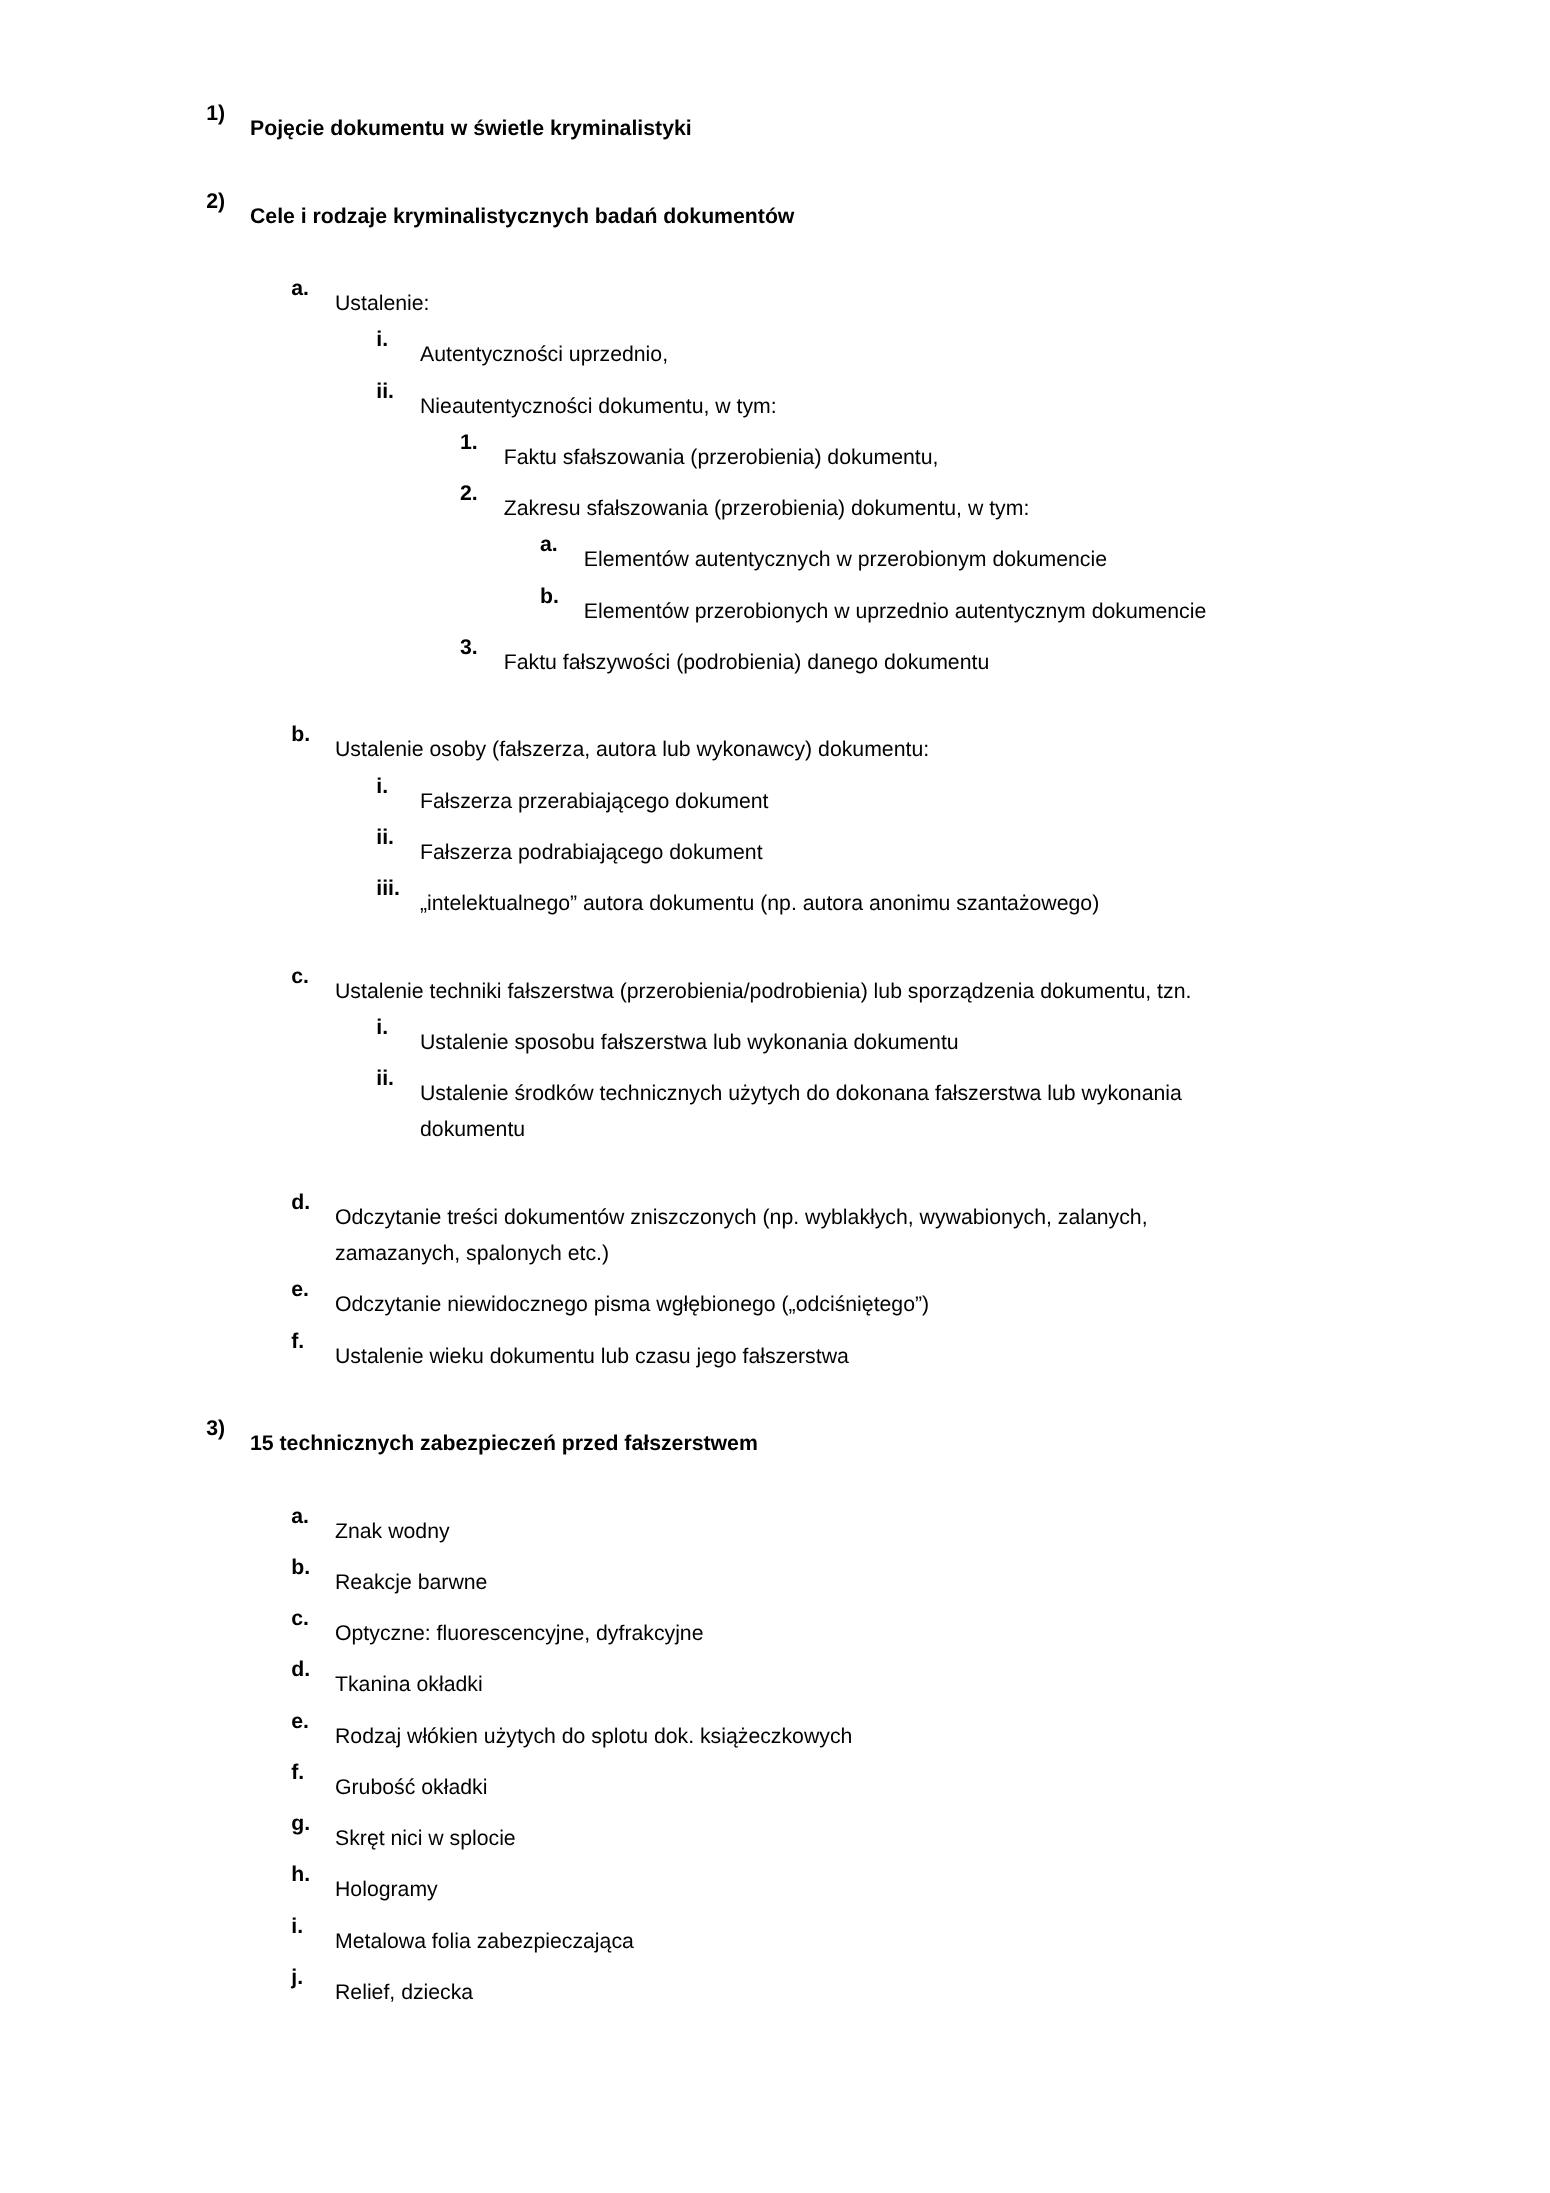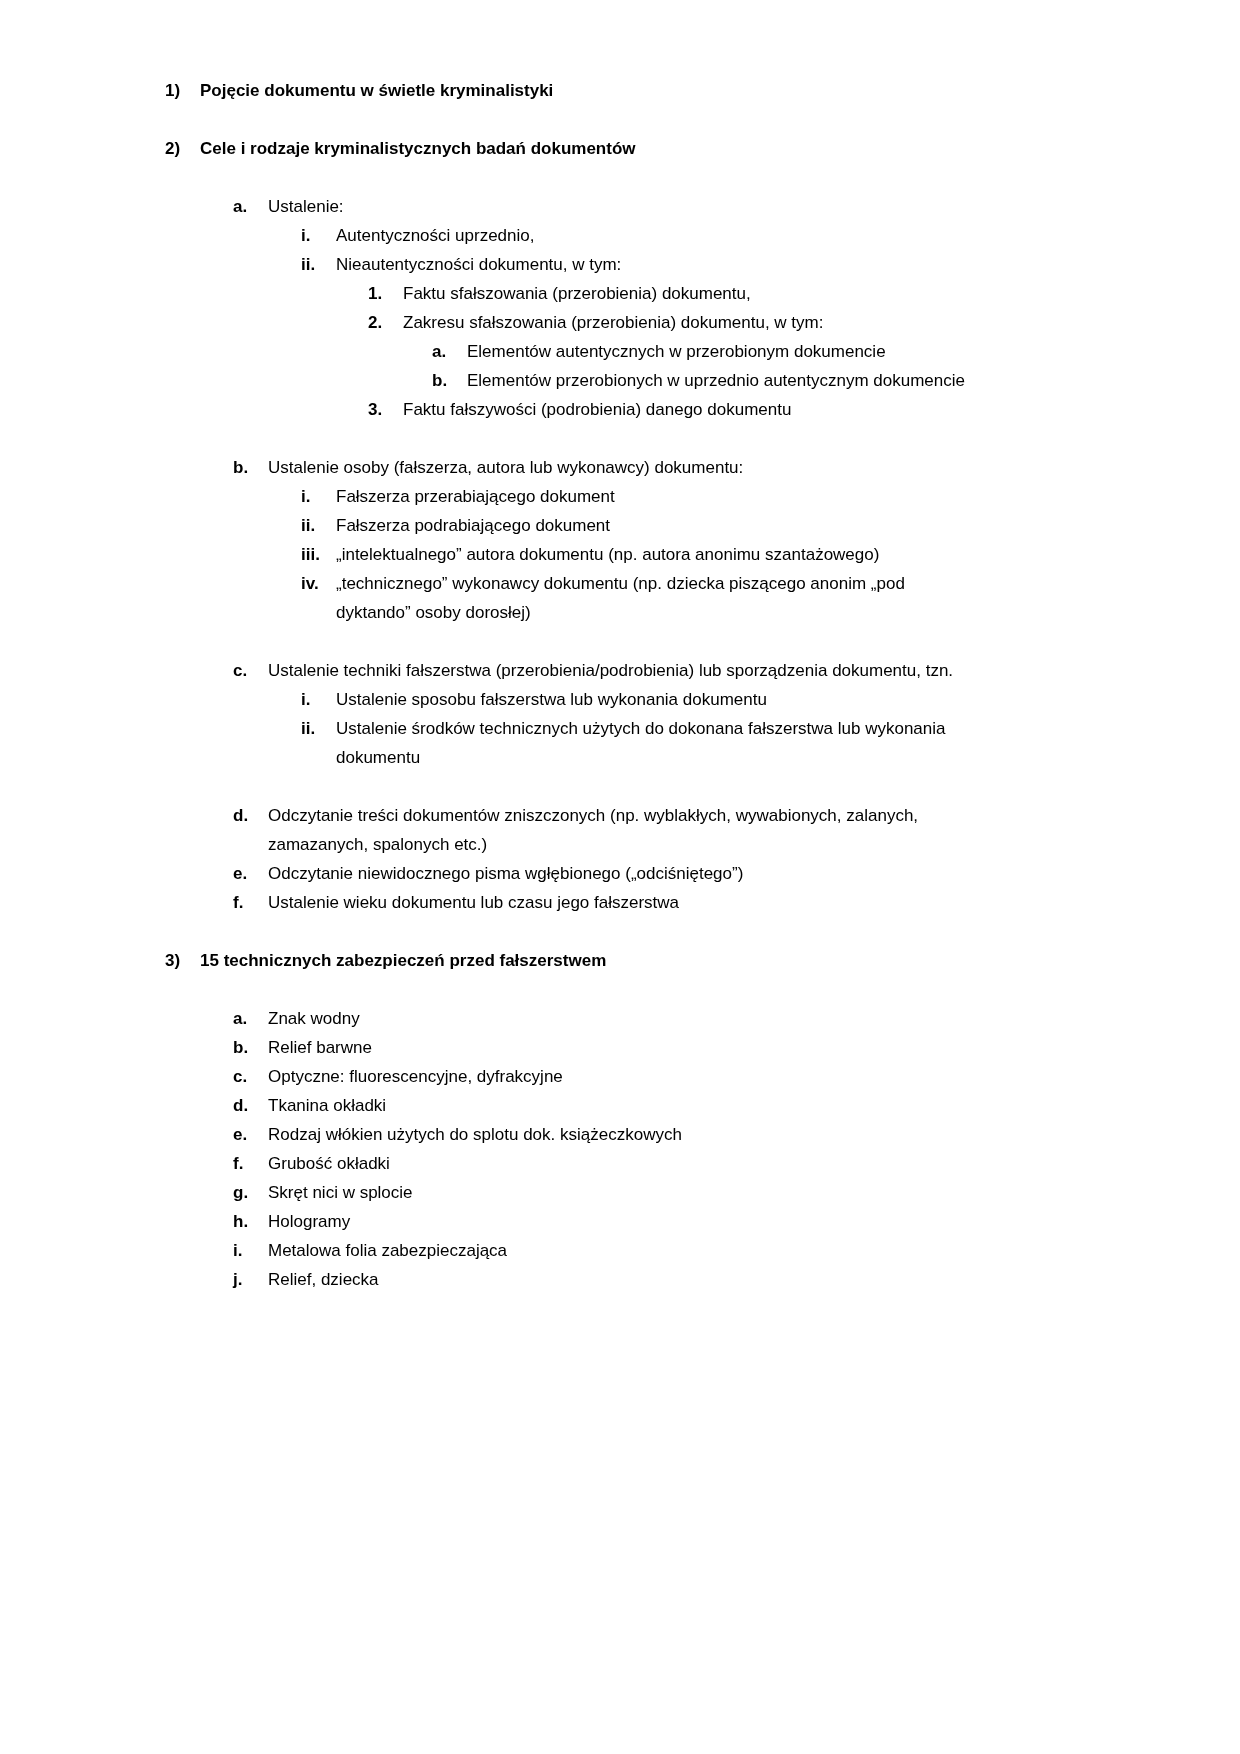--- a/index.html
+++ b/index.html
@@ -24,20 +24,21 @@
     display: flex;
     align-items: flex-start;
   }
   .row .marker {
     flex: 0 0 35px;
     font-weight: bold;
     white-space: nowrap;
   }
   .row .text {
     flex: 1;
+    margin-top: 12px;
   }
   .bold .text { font-weight: bold; }
   .indent-0 { margin-left: 0; }
   .indent-1 { margin-left: 68px; }
   .indent-2 { margin-left: 136px; }
   .indent-3 { margin-left: 203px; }
   .indent-4 { margin-left: 267px; }
   .gap-1 { margin-top: 29px; }
 </style>
 </head>
@@ -94,24 +95,20 @@
         <span class="text">Fałszerza przerabiającego dokument</span>
       </div>
       <div class="row indent-2">
         <span class="marker">ii.</span>
         <span class="text">Fałszerza podrabiającego dokument</span>
       </div>
       <div class="row indent-2">
         <span class="marker">iii.</span>
         <span class="text">„intelektualnego” autora dokumentu (np. autora anonimu szantażowego)</span>
       </div>
-      <div class="row indent-2">
-        <span class="marker">iv.</span>
-        <span class="text">„technicznego” wykonawcy dokumentu (np. dziecka piszącego anonim „pod dyktando” osoby dorosłej)</span>
-      </div>
       <div class="row indent-1 gap-1">
         <span class="marker">c.</span>
         <span class="text">Ustalenie techniki fałszerstwa (przerobienia/podrobienia) lub sporządzenia dokumentu, tzn.</span>
       </div>
       <div class="row indent-2">
         <span class="marker">i.</span>
         <span class="text">Ustalenie sposobu fałszerstwa lub wykonania dokumentu</span>
       </div>
       <div class="row indent-2">
         <span class="marker">ii.</span>
@@ -132,21 +129,21 @@
       <div class="row indent-0 gap-1 bold">
         <span class="marker">3)</span>
         <span class="text">15 technicznych zabezpieczeń przed fałszerstwem</span>
       </div>
       <div class="row indent-1 gap-1">
         <span class="marker">a.</span>
         <span class="text">Znak wodny</span>
       </div>
       <div class="row indent-1">
         <span class="marker">b.</span>
-        <span class="text">Relief barwne</span>
+        <span class="text">Reakcje barwne</span>
       </div>
       <div class="row indent-1">
         <span class="marker">c.</span>
         <span class="text">Optyczne: fluorescencyjne, dyfrakcyjne</span>
       </div>
       <div class="row indent-1">
         <span class="marker">d.</span>
         <span class="text">Tkanina okładki</span>
       </div>
       <div class="row indent-1">

